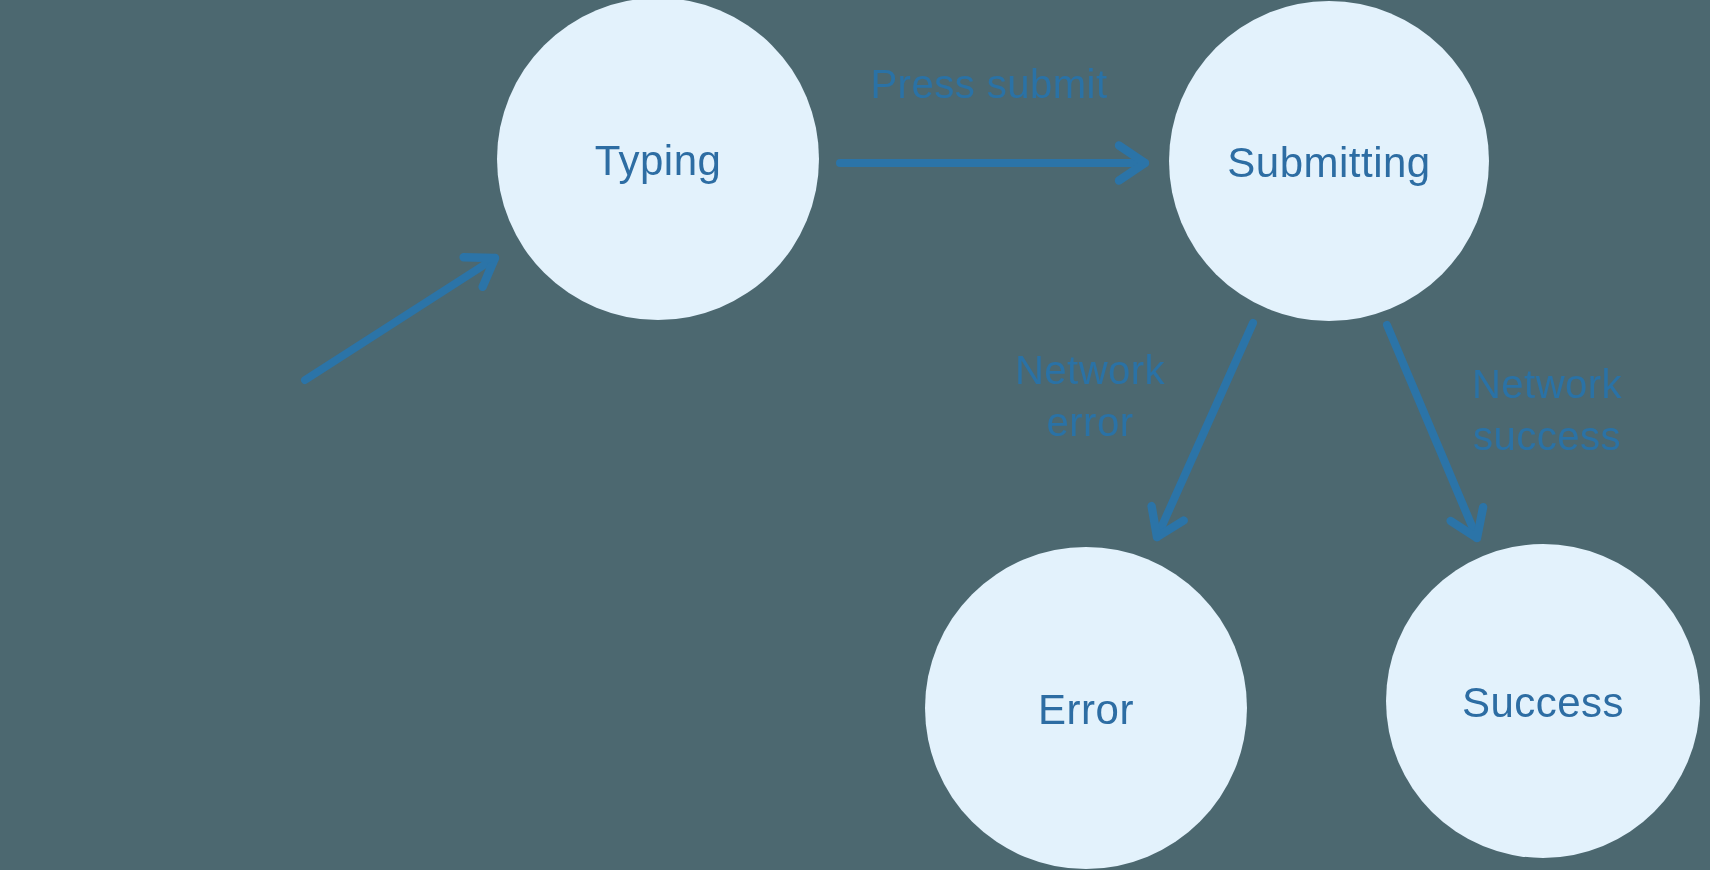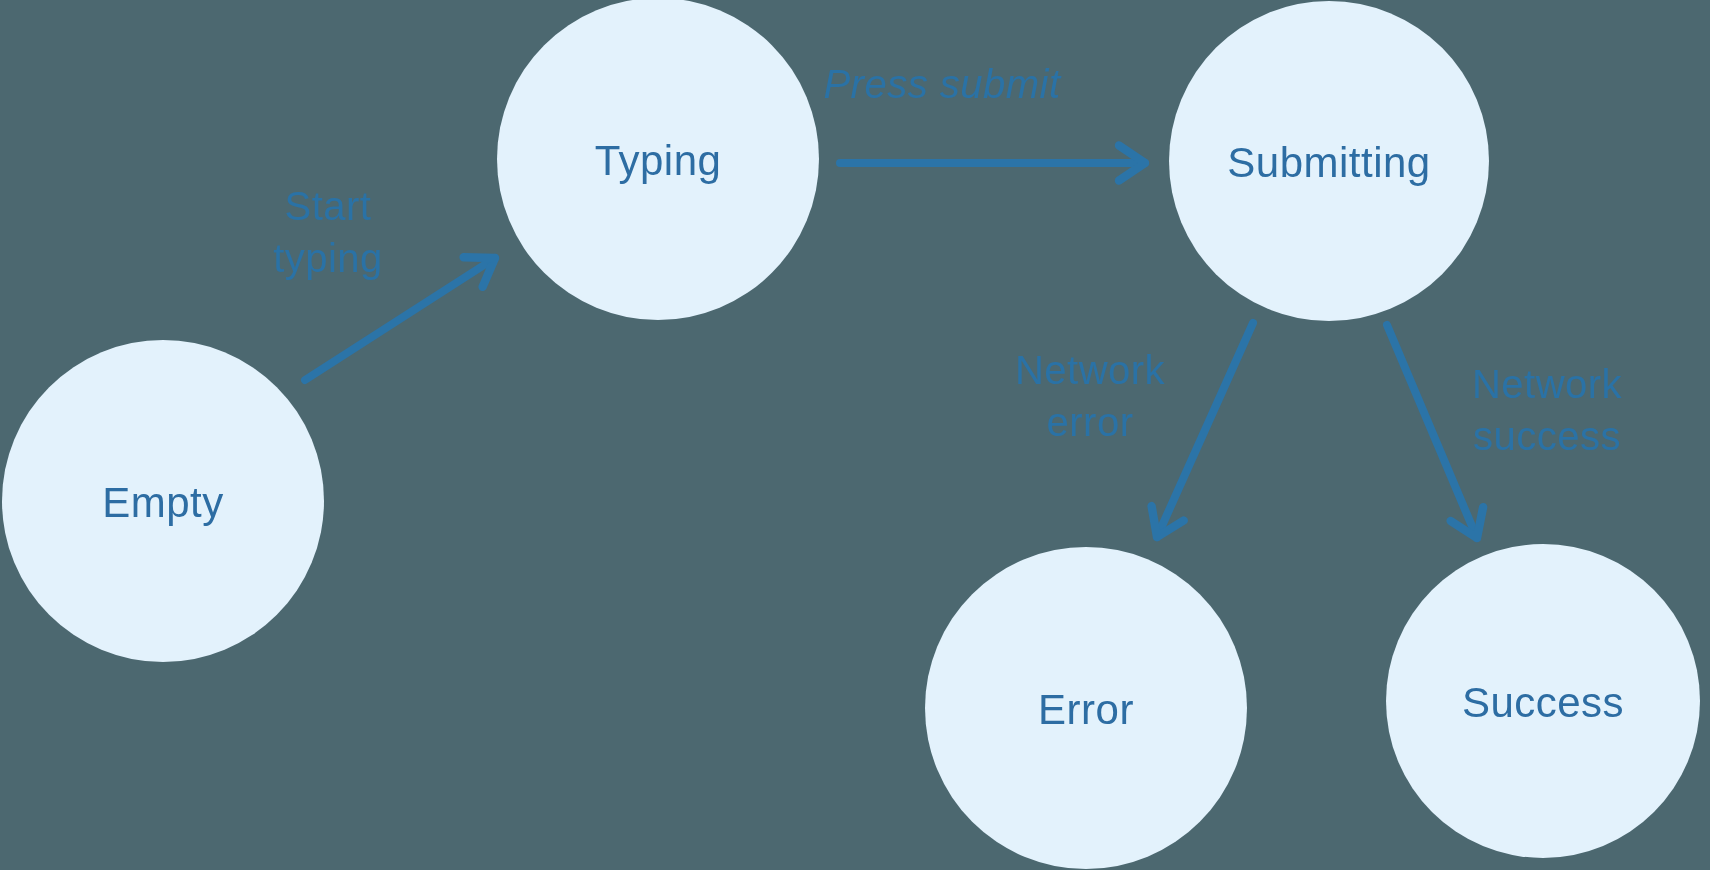--- a/index.html
+++ b/index.html
@@ -61,34 +61,29 @@
       <marker id="chevron" viewBox="0 0 12 12" refX="9.5" refY="6" markerWidth="6" markerHeight="6" orient="auto-start-reverse">
         <path d="M3,1.6 L9.5,6 L3,10.4" fill="none" stroke="#2B74A8" stroke-width="2.1" stroke-linecap="round" stroke-linejoin="round"></path>
       </marker>
     </defs>
     <line x1="305" y1="380" x2="495" y2="258" stroke="#2B74A8" stroke-width="8" stroke-linecap="round" marker-end="url(#chevron)"></line>
     <line x1="840" y1="163" x2="1145" y2="163" stroke="#2B74A8" stroke-width="8" stroke-linecap="round" marker-end="url(#chevron)"></line>
     <line x1="1253" y1="323" x2="1157" y2="537" stroke="#2B74A8" stroke-width="8" stroke-linecap="round" marker-end="url(#chevron)"></line>
     <line x1="1387" y1="325" x2="1477" y2="538" stroke="#2B74A8" stroke-width="8" stroke-linecap="round" marker-end="url(#chevron)"></line>
   </svg>
 
-  <div class="transition-label" style="left:328px; top:232px;">Start
-typing</div>
 
-  <div class="transition-label" style="left:942px; top:84px;font-style:italic;">Press submit</div>
+  <div class="transition-label" style="left:989px; top:84px;">Press submit</div>
 
   <div class="transition-label" style="left:1090px; top:396px;">Network
 error</div>
 
   <div class="transition-label" style="left:1547px; top:410px;">Network
 success</div>
 
-  <div class="state-node" style="left:2px; top:340px; width:322px; height:322px;">
-    <span class="state-label">Empty</span>
-  </div>
 
   <div class="state-node" style="left:497px; top:-2px; width:322px; height:322px;">
     <span class="state-label">Typing</span>
   </div>
 
   <div class="state-node" style="left:1169px; top:1px; width:320px; height:320px;">
     <span class="state-label">Submitting</span>
   </div>
 
   <div class="state-node" style="left:925px; top:547px; width:322px; height:322px;">

